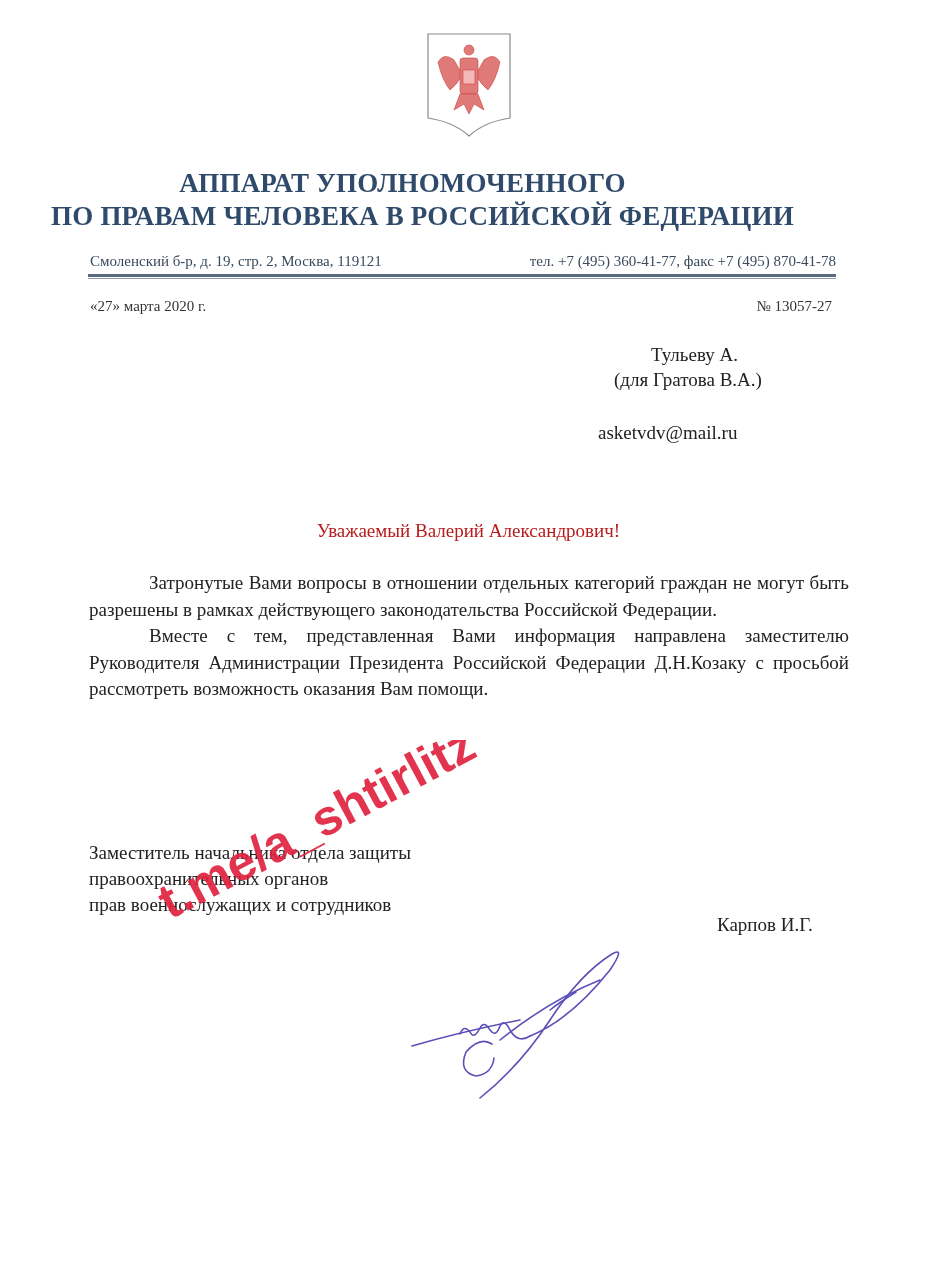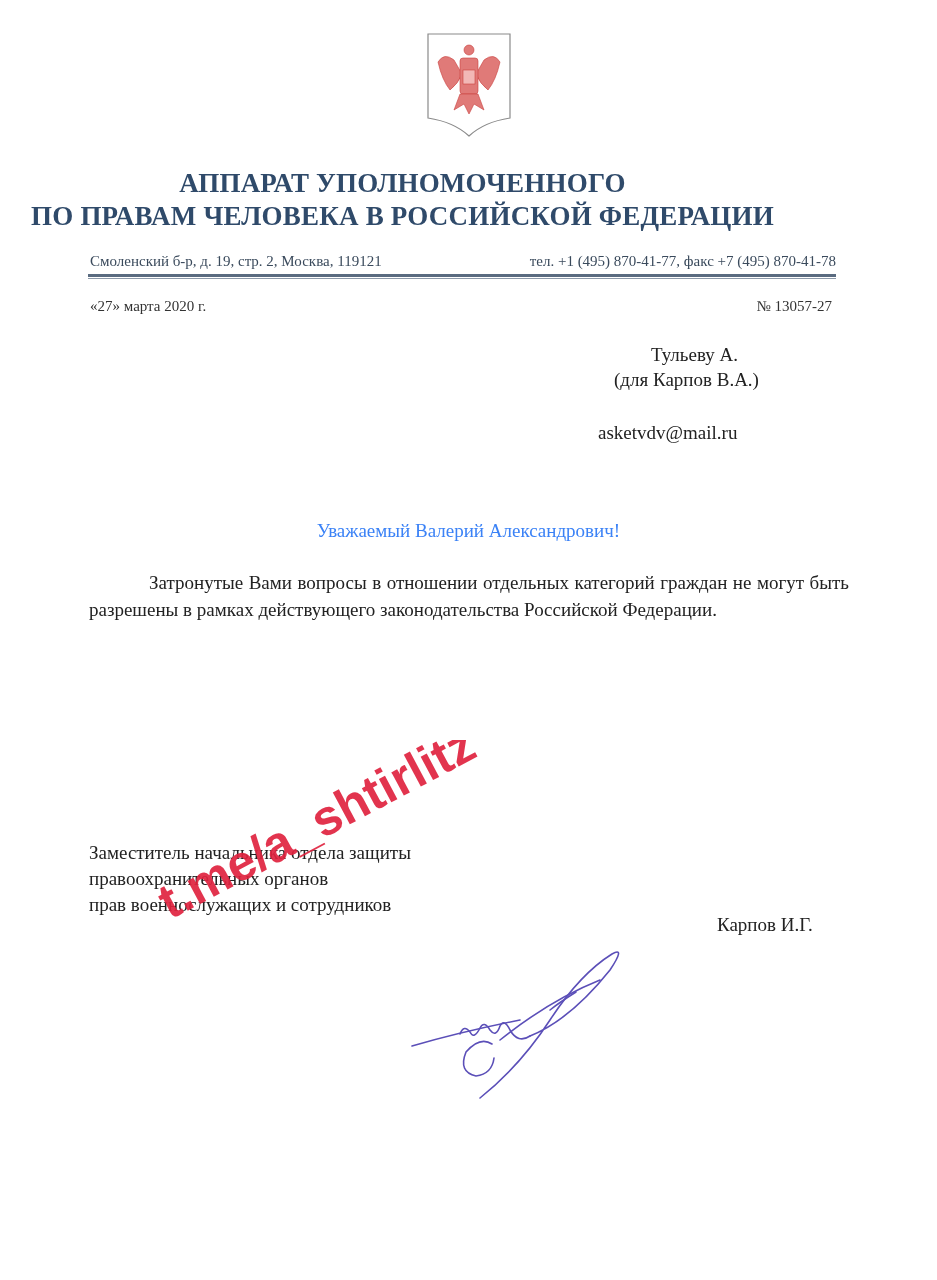--- a/index.html
+++ b/index.html
@@ -3,34 +3,34 @@
 <meta charset="utf-8">
 <style>
   html, body { margin: 0; padding: 0; background: #ffffff; }
   body { width: 937px; height: 1280px; position: relative; overflow: hidden;
          font-family: "Liberation Serif", serif; color: #1a1a1a; }
   .abs { position: absolute; }
   #emblem { left: 424px; top: 30px; width: 90px; height: 108px; }
   .org-title { left: 0; width: 805px; text-align: center; font-weight: bold;
                color: #2f4a6a; font-size: 27px; letter-spacing: 0.2px; white-space: nowrap; }
   #title1 { top: 168px; }
-  #title2 { top: 201px; }
+  #title2 { top: 201px; margin-left: 20px; }
   .contact { top: 253px; font-size: 15px; color: #3a4a5c; white-space: nowrap; text-align: right; }
   #addr { left: 90px; }
   #phones { right: 101px; }
   #rule1 { left: 88px; width: 748px; top: 274px; height: 3px; background: #5a6b80; }
   #rule2 { left: 88px; width: 748px; top: 278px; height: 1px; background: #8d9aaa; }
   .meta { top: 298px; font-size: 15px; color: #333; white-space: nowrap; }
   #date { left: 90px; }
   #regno { right: 105px; }
   .addressee { font-size: 19px; white-space: nowrap; color: #222; }
   #to1 { left: 651px; top: 344px; }
   #to2 { left: 614px; top: 369px; }
   #email { left: 598px; top: 422px; }
-  #salutation { left: 0; width: 937px; text-align: center; top: 520px; font-size: 19px; color: #3b82f6; }
+  #salutation { left: 0; width: 937px; text-align: center; top: 520px; font-size: 19px; color: #b91c1c; }
   #body { left: 89px; top: 570px; width: 760px; font-size: 19px; line-height: 26.5px;
           text-align: justify; color: #222; }
   #body p { margin: 0; text-indent: 60px; }
   #position { left: 89px; top: 840px; font-size: 19px; line-height: 26px; color: #222; }
   #position div { white-space: nowrap; }
   #signer { left: 717px; top: 914px; font-size: 19px; color: #222; white-space: nowrap; }
   #signature { left: 400px; top: 940px; width: 240px; height: 180px; }
   #watermark { left: 150px; top: 740px; width: 340px; height: 190px; }
 </style>
 </head>
@@ -45,35 +45,36 @@
     <rect x="36" y="28" width="18" height="36" rx="3"></rect>
     <rect x="39" y="40" width="12" height="14" fill="#f2b8b6"></rect>
     <path d="M36 64 L30 80 L40 74 L45 84 L50 74 L60 80 L54 64 Z"></path>
   </g>
 </svg>
 
 <div id="title1" class="abs org-title">АППАРАТ УПОЛНОМОЧЕННОГО</div>
 <div id="title2" class="abs org-title">ПО ПРАВАМ ЧЕЛОВЕКА В РОССИЙСКОЙ ФЕДЕРАЦИИ</div>
 
 <div id="addr" class="abs contact">Смоленский б-р, д. 19, стр. 2, Москва, 119121</div>
-<div id="phones" class="abs contact">тел. +1 (495) 870-41-77, факс +7 (495) 870-41-78</div>
+<div id="phones" class="abs contact">тел. +7 (495) 360-41-77, факс +7 (495) 870-41-78</div>
 <div id="rule1" class="abs"></div>
 <div id="rule2" class="abs"></div>
 
 <div id="date" class="abs meta">«27»  марта 2020 г.</div>
 <div id="regno" class="abs meta">№ 13057-27</div>
 
 <div id="to1" class="abs addressee">Тульеву А.</div>
-<div id="to2" class="abs addressee">(для Карпов В.А.)</div>
+<div id="to2" class="abs addressee">(для Гратова В.А.)</div>
 <div id="email" class="abs addressee">asketvdv@mail.ru</div>
 
 <div id="salutation" class="abs">Уважаемый Валерий Александрович!</div>
 
 <div id="body" class="abs">
   <p>Затронутые Вами вопросы в отношении отдельных категорий граждан не могут быть разрешены в рамках действующего законодательства Российской Федерации.</p>
+  <p>Вместе с тем, представленная Вами информация направлена заместителю Руководителя Администрации Президента Российской Федерации Д.Н.Козаку с просьбой рассмотреть возможность оказания Вам помощи.</p>
 </div>
 
 <div id="position" class="abs">
   <div>Заместитель начальника отдела защиты</div>
   <div>правоохранительных органов</div>
   <div>прав военнослужащих и сотрудников</div>
 </div>
 
 <div id="signer" class="abs">Карпов И.Г.</div>
 

